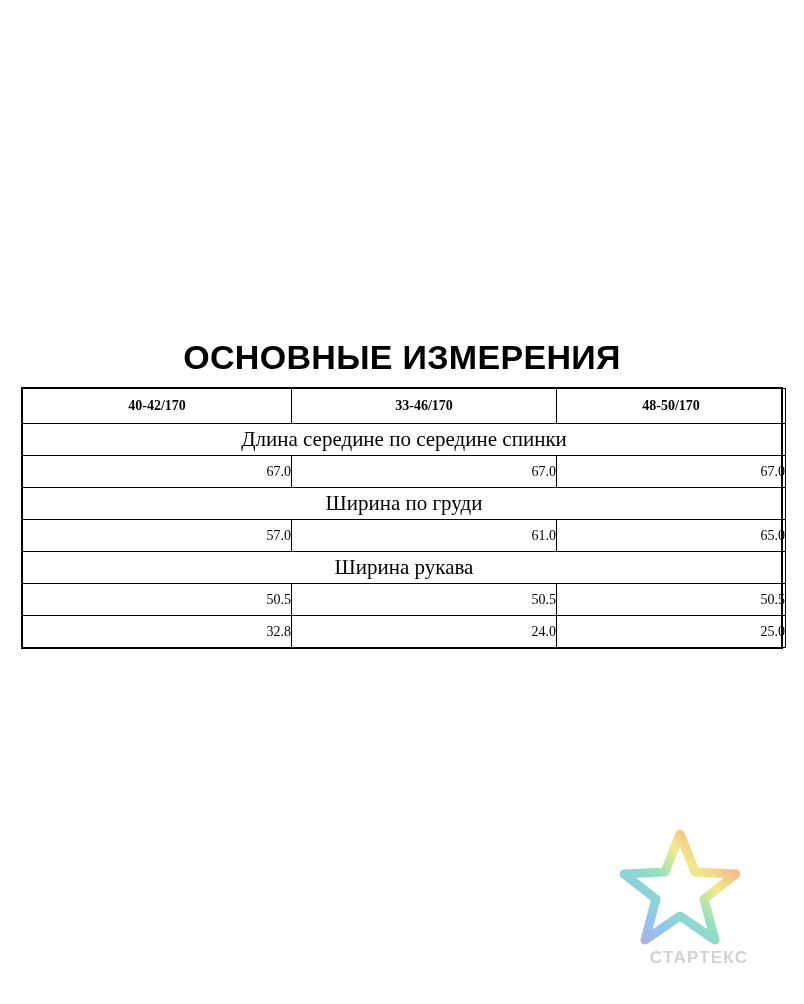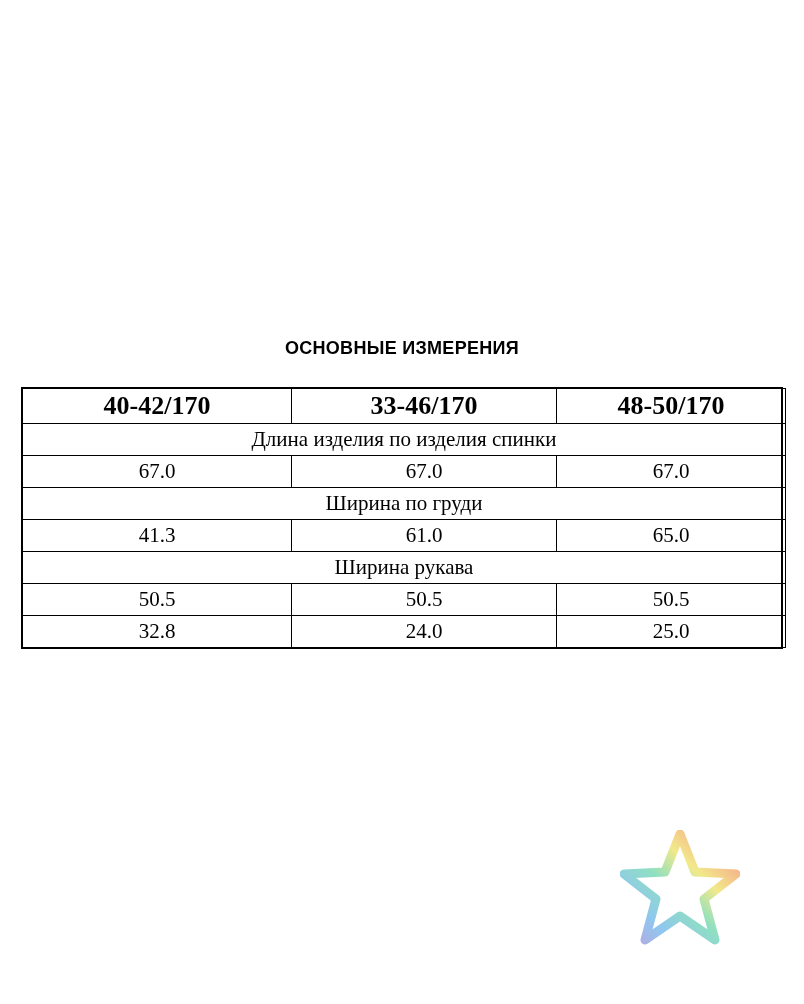--- a/index.html
+++ b/index.html
@@ -25,21 +25,21 @@
   }
 
   .title {
     position: absolute;
     left: 0;
     top: 338px;
     width: 804px;
     text-align: center;
     font-family: "Liberation Sans", sans-serif;
     font-weight: bold;
-    font-size: 18px;
+    font-size: 34px;
     letter-spacing: 0.3px;
     color: #000;
   }
 
   .table-wrap {
     position: absolute;
     left: 22px;
     top: 388px;
     width: 760px;
   }
@@ -57,33 +57,34 @@
     text-align: center;
     vertical-align: middle;
     font-size: 21px;
     line-height: 31px;
     color: #000;
   }
 
   table.meas tr.head td {
     font-family: "Liberation Serif", serif;
     font-weight: bold;
-    font-size: 26px;
+    font-size: 14px;
     height: 34px;
     line-height: 34px;
   }
 
   table.meas tr.section td {
     font-size: 21px;
     height: 31px;
     line-height: 31px;
   }
 
   table.meas tr.values td {
-    font-size: 21px;
+    font-size: 14px;
+    text-align: right;
   }
 
   
   .table-wrap::after {
     content: "";
     position: absolute;
     left: -1px;
     top: -1px;
     right: -1px;
     bottom: -1px;
@@ -133,33 +134,33 @@
   <div class="table-wrap">
     <table class="meas">
       <tbody>
         <tr class="head">
           <td class="col1">40-42/170</td>
           <td class="col2">33-46/170</td>
           <td class="col3">48-50/170</td>
         </tr>
 
         <tr class="section">
-          <td colspan="3">Длина изделия по изделия спинки</td>
+          <td colspan="3">Длина середине по середине спинки</td>
         </tr>
         <tr class="values">
           <td class="col1">67.0</td>
           <td class="col2">67.0</td>
           <td class="col3">67.0</td>
         </tr>
 
         <tr class="section">
           <td colspan="3">Ширина по груди</td>
         </tr>
         <tr class="values">
-          <td class="col1">41.3</td>
+          <td class="col1">57.0</td>
           <td class="col2">61.0</td>
           <td class="col3">65.0</td>
         </tr>
 
         <tr class="section">
           <td colspan="3">Ширина рукава</td>
         </tr>
         <tr class="values">
           <td class="col1">50.5</td>
           <td class="col2">50.5</td>
@@ -182,15 +183,16 @@
           <stop offset="0%" stop-color="#b9a6e0"></stop>
           <stop offset="22%" stop-color="#8fc7ef"></stop>
           <stop offset="45%" stop-color="#8fe0c0"></stop>
           <stop offset="65%" stop-color="#f2e98a"></stop>
           <stop offset="85%" stop-color="#f5b38a"></stop>
           <stop offset="100%" stop-color="#f09ab8"></stop>
         </linearGradient>
       </defs>
       <path d="M60 4 L75 42 L116 44 L84 69 L95 110 L60 86 L25 110 L36 69 L4 44 L45 42 Z" fill="none" stroke="url(#starGrad)" stroke-width="9" stroke-linejoin="round"></path>
     </svg>
+    <div class="wm-text">СТАРТЕКС</div>
   </div>
 
 </div>
 
 </body></html>

